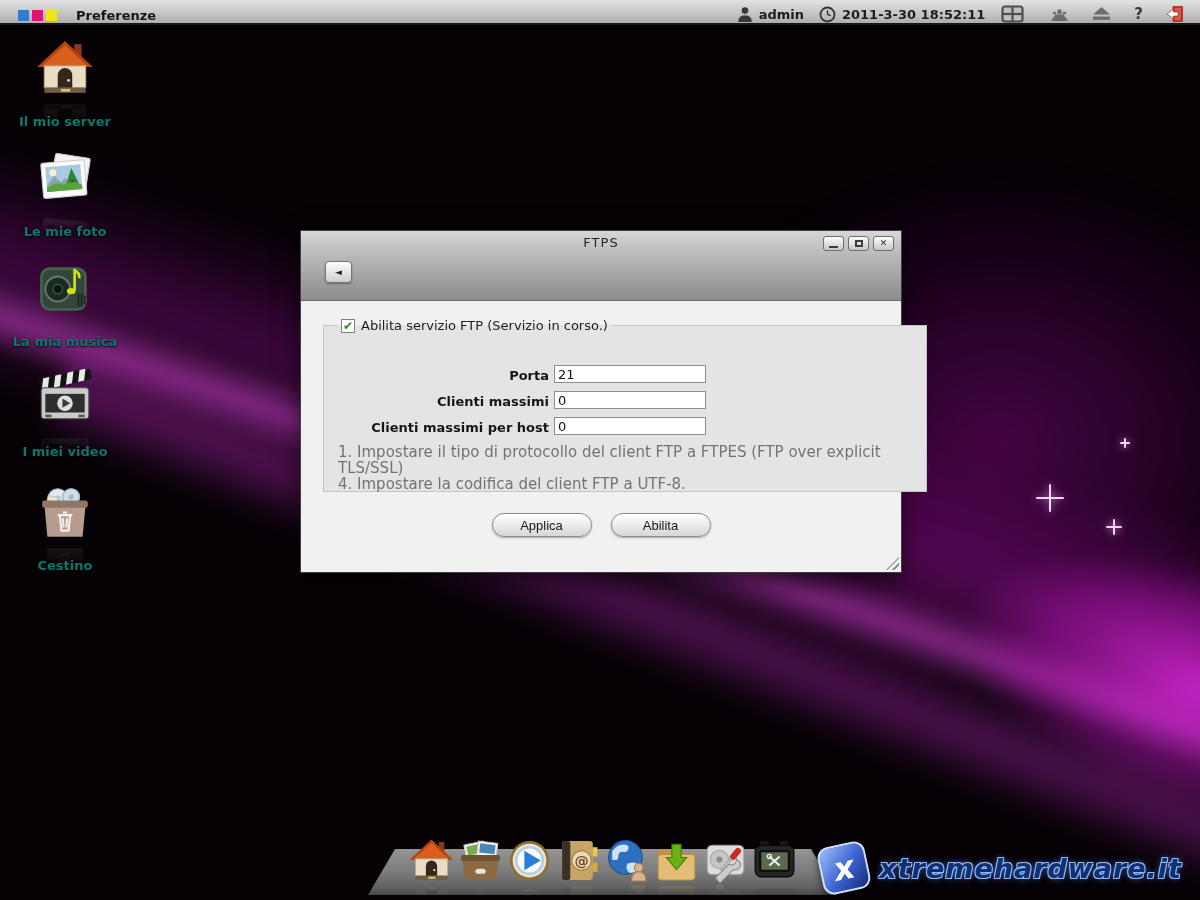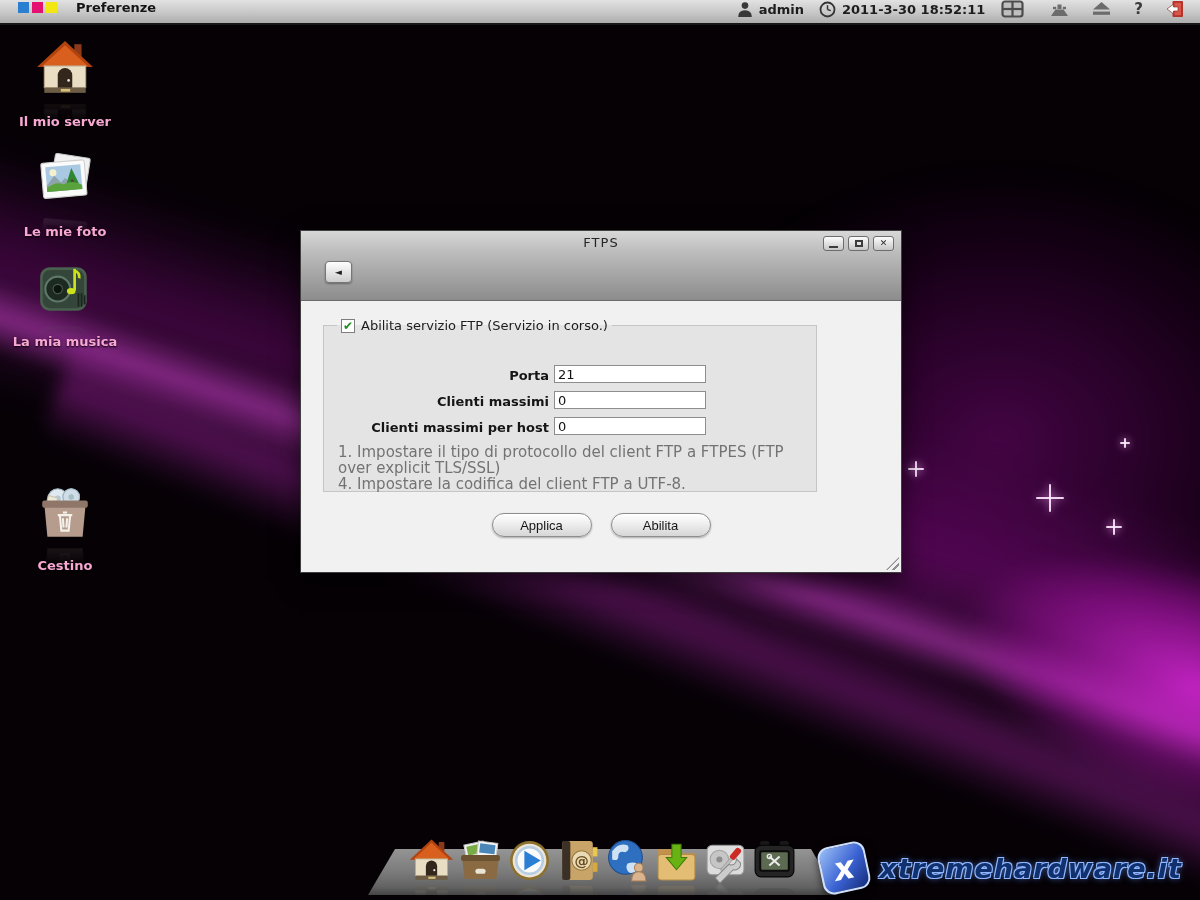--- a/index.html
+++ b/index.html
@@ -30,36 +30,36 @@
   .star { position:absolute; }
   .star::before, .star::after { content:""; position:absolute; left:50%; top:50%;
     background:rgba(255,235,255,.9); border-radius:2px; }
   .star::before { width:100%; height:2px; transform:translate(-50%,-50%); }
   .star::after  { width:2px; height:100%; transform:translate(-50%,-50%); }
   .star { filter:drop-shadow(0 0 4px rgba(255,180,255,.9)); }
 
   
   .menubar { position:absolute; left:0; top:0; width:1200px; height:25px;
     background:linear-gradient(#e2e2e2,#c7c7c7 55%,#adadad); border-bottom:2px solid #161616;
-    display:flex; align-items:flex-start; z-index:50; }
+    display:flex; align-items:flex-end; z-index:50; }
   .mb-left { display:flex; align-items:center; margin-left:18px; gap:10px; }
   .logo-squares { display:flex; gap:3px; }
   .logo-squares i { width:11px; height:11px; display:block; }
   .mb-title { font-size:13px; font-weight:bold; color:#141414; margin-left:9px; }
   .mb-right { margin-left:auto; display:flex; align-items:center; margin-right:16px; gap:0; }
   .mb-group { display:flex; align-items:center; gap:6px; font-size:13px; color:#1d1d1d;font-weight:bold; }
   .mb-sp { display:inline-block; }
   .mb-icon { display:flex; align-items:center; justify-content:center; }
   .mb-help { font-size:15px; font-weight:bold; color:#3a3a3a; }
 
   
   .dicon { position:absolute; left:5px; width:120px; text-align:center; cursor:default; }
   .dicon-img { display:inline-block; width:58px; height:60px;
     -webkit-box-reflect: below 1px linear-gradient(transparent 62%, rgba(255,255,255,.16)); }
-  .dicon-label { display:block; margin-top:12px; font-size:13px; font-weight:bold; color:#f9a8d4;
+  .dicon-label { display:block; margin-top:12px; font-size:13px; font-weight:bold; color:#0f766e;
     text-shadow:0 1px 2px #000; }
 
   
   .window { position:absolute; left:300px; top:230px; width:602px; height:343px;
     border:1px solid #3f3f3f; background:#f1f1f1; z-index:40;
     box-shadow:0 8px 22px rgba(0,0,0,.6); }
   .win-header { position:relative; height:70px;
     background:linear-gradient(#d7d7d7,#bdbdbd 30%,#8c8c8c); border-bottom:1px solid #6c6c6c; }
   .win-title { text-align:center; padding-top:4px; font-size:13px; color:#262626; letter-spacing:1px; }
   .win-controls { position:absolute; top:5px; right:7px; display:flex; gap:4px; }
@@ -67,21 +67,21 @@
     background:linear-gradient(#fdfdfd,#c6c6c6); display:flex; align-items:center; justify-content:center;
     font-size:9px; font-weight:bold; color:#2e2e2e; line-height:1; }
   .wbtn .g-min { display:block; width:9px; height:2px; background:#3c3c3c; margin-top:7px; }
   .wbtn .g-max { display:block; width:8px; height:7px; border:2px solid #3c3c3c; }
   .back-btn { position:absolute; left:24px; top:30px; width:27px; height:22px; border-radius:4px;
     border:1px solid #767676; background:linear-gradient(#fefefe,#cecece);
     box-shadow:0 1px 2px rgba(0,0,0,.35); display:flex; align-items:center; justify-content:center;
     font-size:9px; color:#1e1e1e; }
   .win-body { position:absolute; left:0; right:0; top:70px; bottom:0; background:#f1f1f1; }
 
-  fieldset.ftp-group { position:absolute; left:22px; top:17px; width:494px; height:174px;
+  fieldset.ftp-group { position:absolute; left:22px; top:17px; width:604px; height:174px;
     border:1px solid #c5c5c5; background:#e4e4e4; }
   legend.ftp-legend { display:flex; align-items:center; gap:6px; margin-left:13px; padding:0 4px;
     font-size:13px; color:#1c1c1c; }
   .cb { width:14px; height:14px; background:#fff; border:1px solid #7e7e7e; display:inline-flex;
     align-items:center; justify-content:center; }
   .cb::after { content:"✔"; color:#1f8e1f; font-size:12px; line-height:10px; font-weight:bold; }
 
   .rows { margin-top:24px; }
   .frow { display:flex; align-items:flex-end; height:26px; }
   .frow label { width:230px; text-align:right; font-size:13px; font-weight:bold; color:#151515;
@@ -351,20 +351,26 @@
     <span class="dicon-img"><svg width="58" height="60" viewBox="0 0 56 56">
           <use href="#i-music"></use>
         </svg></span>
     <span class="dicon-label">La mia musica</span>
   </div>
   <div class="dicon" style="top:148px">
     <span class="dicon-img"><svg width="58" height="60" viewBox="0 0 56 56">
           <use href="#i-photos"></use>
         </svg></span>
     <span class="dicon-label">Le mie foto</span>
+  </div>
+  <div class="dicon" style="top:368px">
+    <span class="dicon-img"><svg width="58" height="60" viewBox="0 0 56 56">
+          <use href="#i-videos"></use>
+        </svg></span>
+    <span class="dicon-label">I miei video</span>
   </div>
   <div class="dicon" style="top:482px">
     <span class="dicon-img"><svg width="58" height="60" viewBox="0 0 56 56">
           <use href="#i-trash"></use>
         </svg></span>
     <span class="dicon-label">Cestino</span>
   </div>
 
   <div class="window">
     <div class="win-header">

